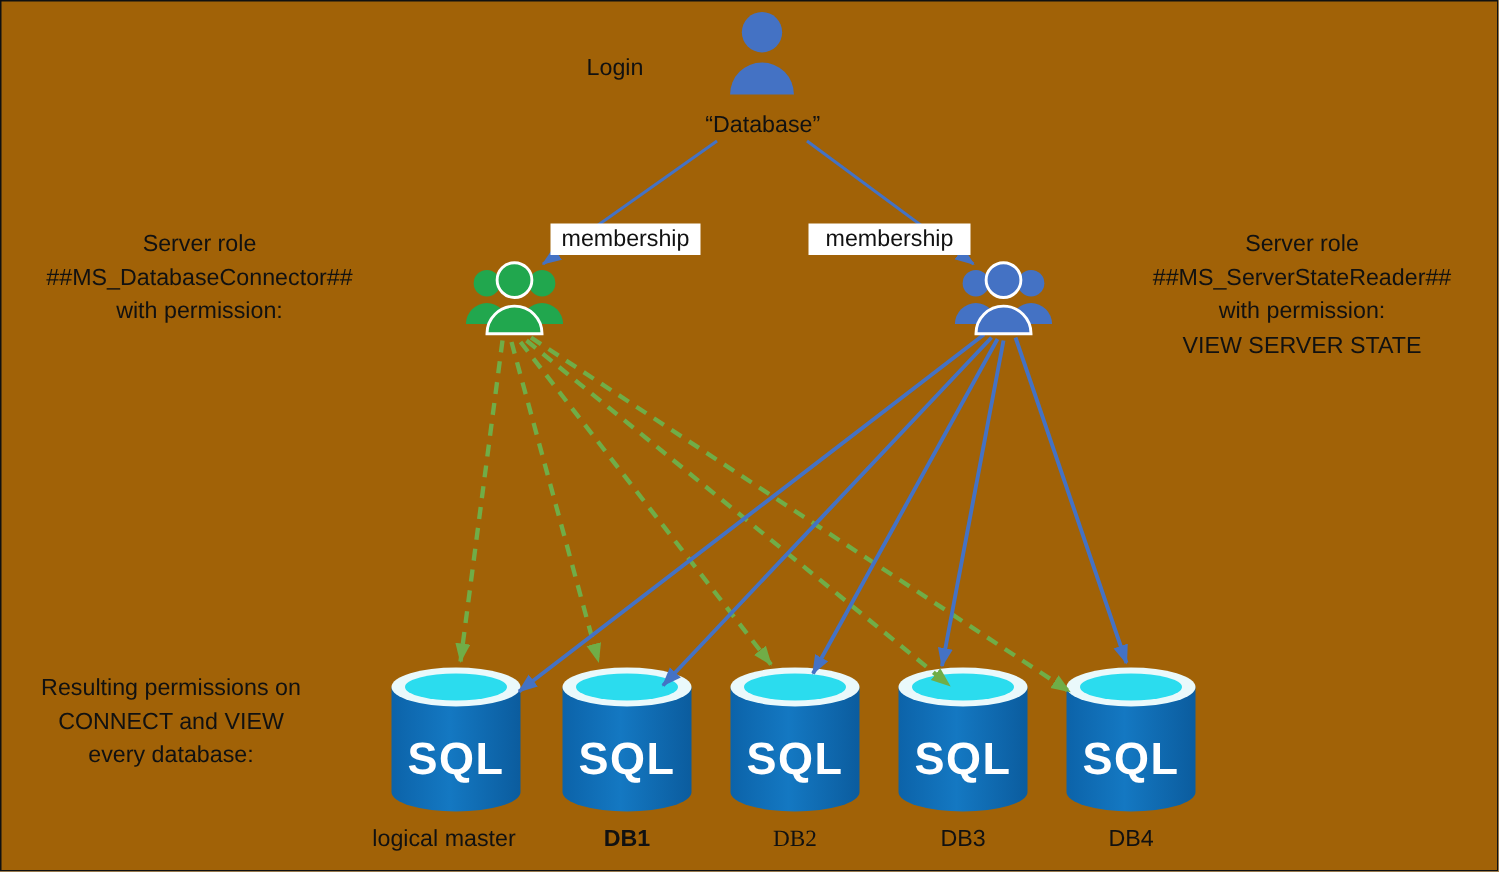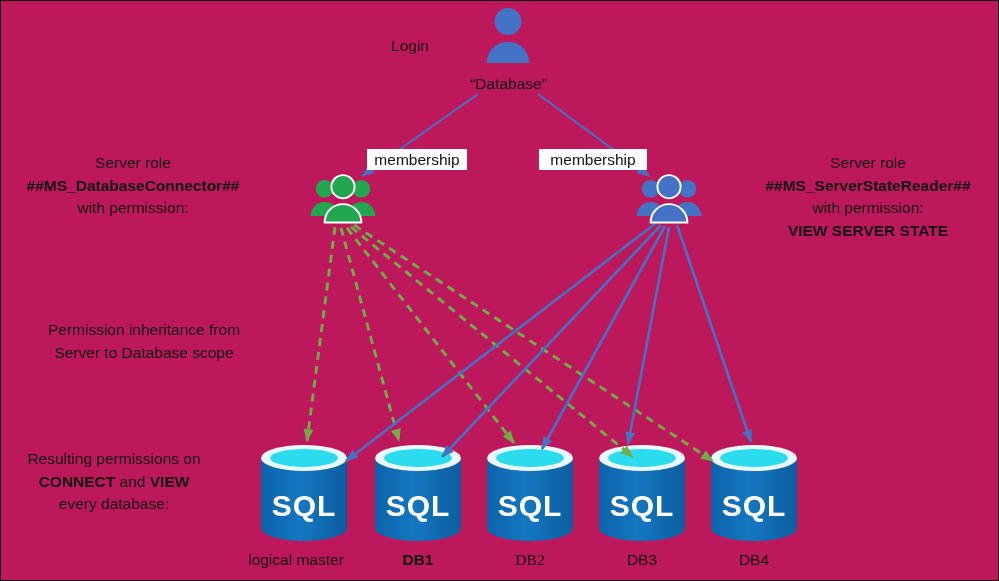--- a/index.html
+++ b/index.html
@@ -10,35 +10,35 @@
   }
   *{margin:0;padding:0;box-sizing:border-box;}
   body{
     font-family:"Liberation Sans", sans-serif;
     background:#ffffff;
     color:var(--ink);
   }
   .canvas{
     position:relative;
     width:999px;height:581px;
-    background:#be185d;
+    background:#a16207;
     border:1px solid #111;
     overflow:hidden;
   }
   svg.layer{position:absolute;left:0;top:0;}
   .label{
     position:absolute;
     font-size:15.5px;
     text-align:center;
     line-height:19px;
     color:var(--ink);
     z-index:3;
   }
   .label.block{line-height:22.5px;}
-  .b{font-weight:700;}
+  .b{font-weight:400;}
   .whitebg{background:#ffffff;padding:1px 2px;margin-top:34px;}
   .blue-line{stroke:var(--blue);stroke-width:2.6;fill:none;}
   .blue-line.thin{stroke-width:2;}
   .green-arrows line{stroke:var(--green-arrow);stroke-width:2.9;stroke-dasharray:8 6;fill:none;}
   .blue-arrows line{stroke:var(--blue);stroke-width:2.6;fill:none;}
   .sqltxt{
     fill:#ffffff;
     font-family:"Liberation Sans", sans-serif;
     font-weight:700;
     font-size:30px;
@@ -133,24 +133,20 @@
     <div>with permission:</div>
   </div>
 
   <div class="label block" style="left:742px;top:151px;width:250px;">
     <div>Server role</div>
     <div class="b">##MS_ServerStateReader##</div>
     <div>with permission:</div>
     <div class="b">VIEW SERVER STATE</div>
   </div>
 
-  <div class="label block" style="left:23px;top:318px;width:240px;">
-    <div>Permission inheritance from</div>
-    <div>Server to Database scope</div>
-  </div>
 
   <div class="label block" style="left:8px;top:447px;width:210px;">
     <div>Resulting permissions on</div>
     <div><span class="b">CONNECT</span><span> and </span><span class="b">VIEW</span></div>
     <div>every database:</div>
   </div>
 
   <div class="label" style="left:230px;top:549px;width:130px;">logical master</div>
   <div class="label" style="left:352px;top:549px;width:130px;font-weight:bold;">DB1</div>
   <div class="label" style="left:464px;top:549px;width:130px;font-family:Liberation Serif, serif;">DB2</div>

